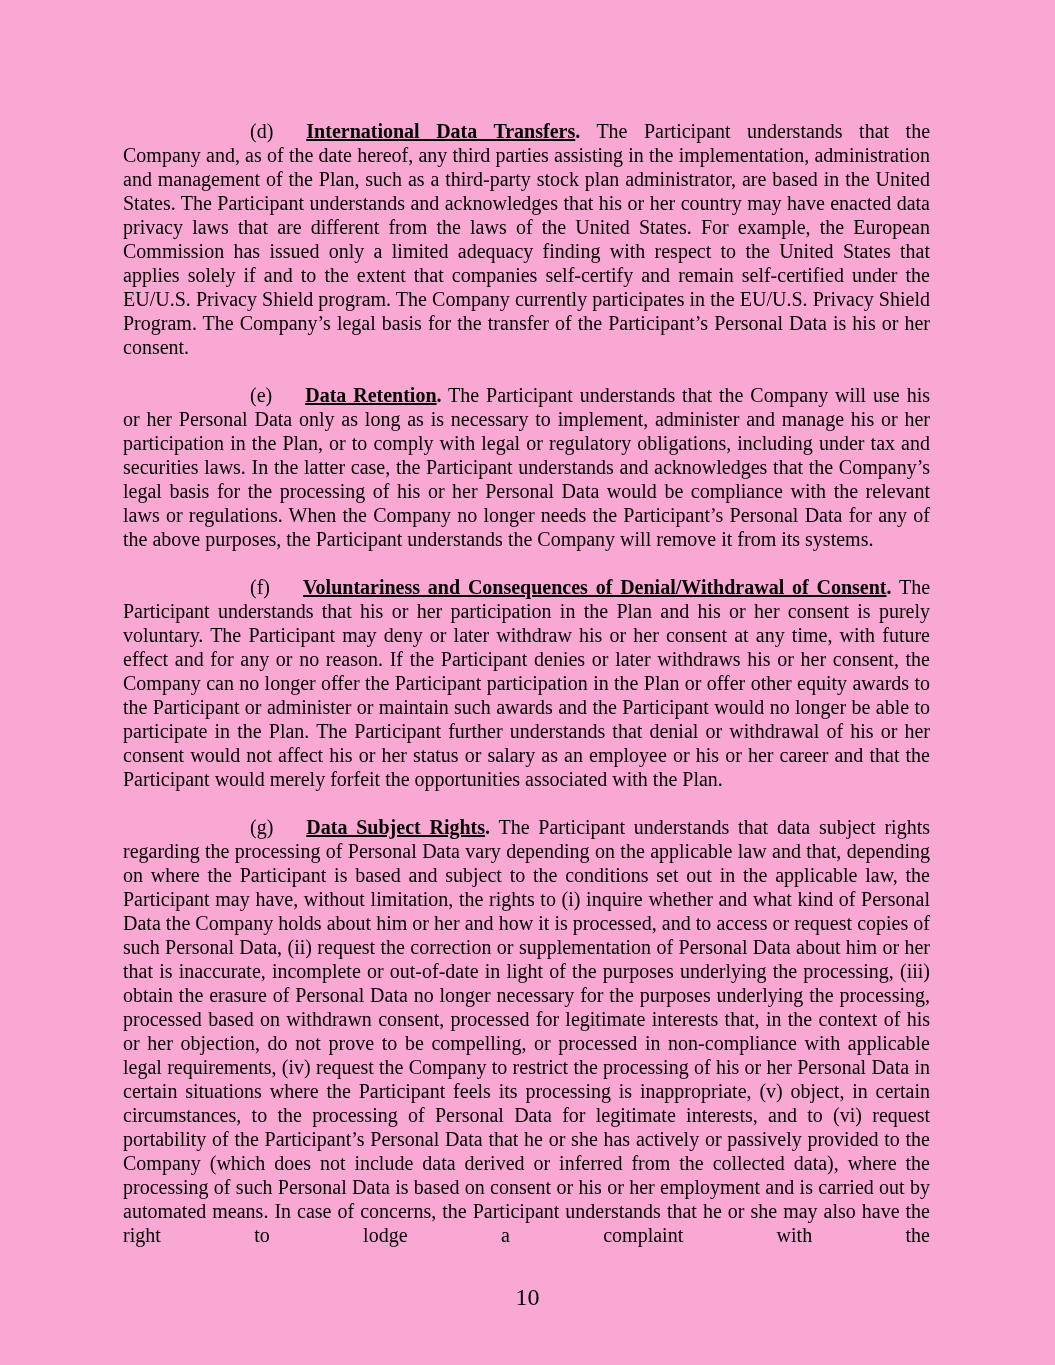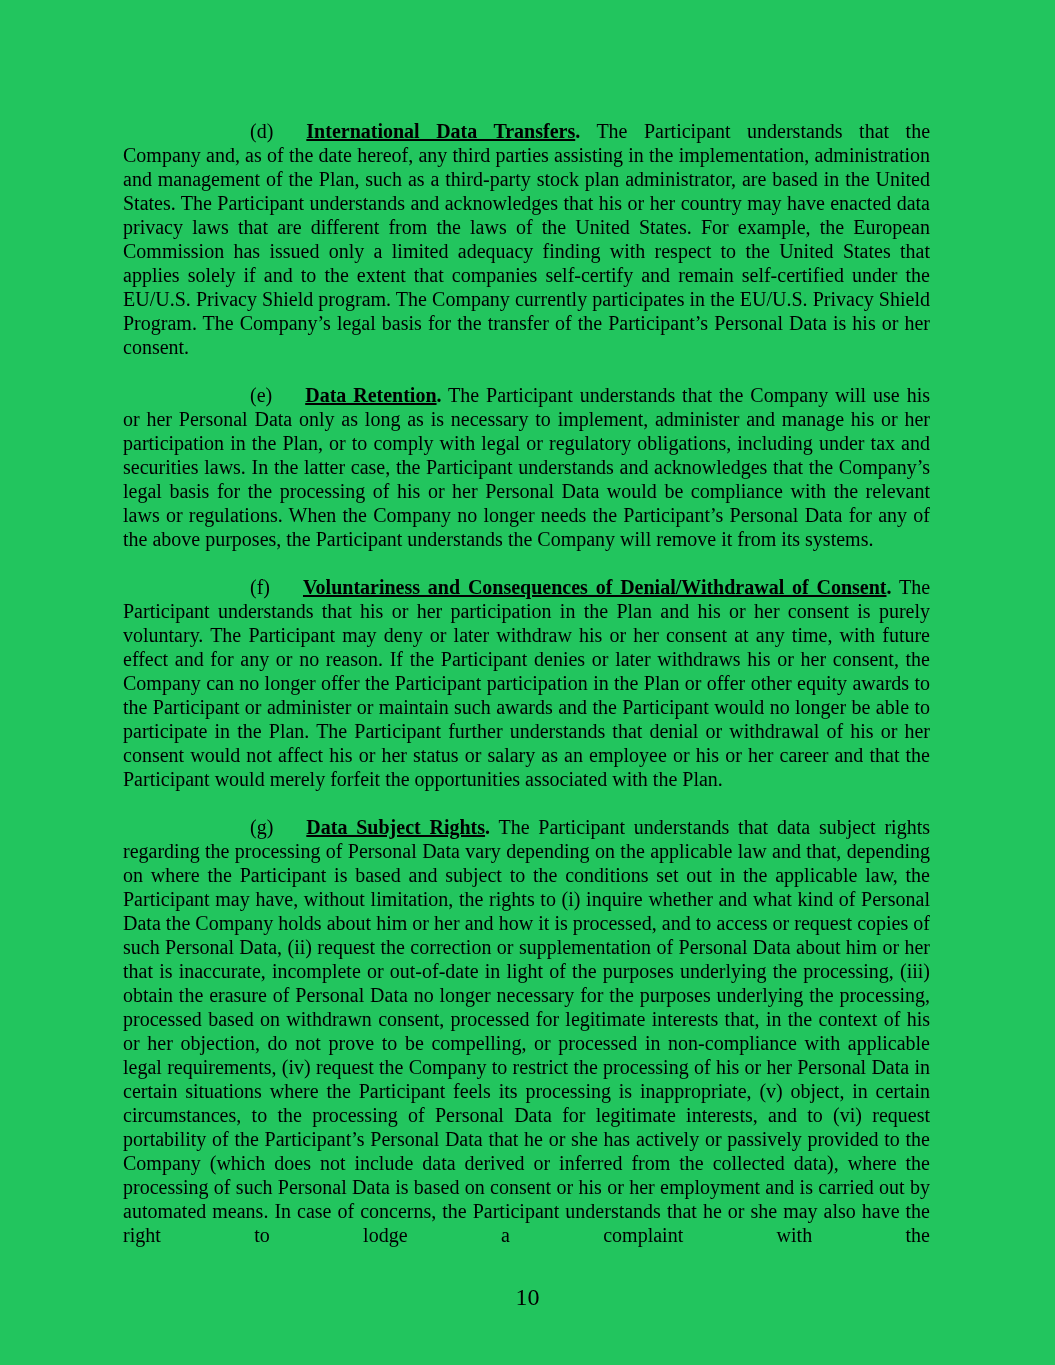--- a/index.html
+++ b/index.html
@@ -9,21 +9,21 @@
     background: #ffffff;
     position: relative;
     font-family: "Liberation Serif", serif;
     color: #000000;
     overflow: hidden;
   }
   .page {
     position: absolute;
     left: 0; top: 0;
     width: 1055px; height: 1365px;
-    background: #22c55e;
+    background: #f9a8d4;
   }
   .content {
     position: absolute;
     left: 123px;
     top: 119px;
     width: 807px;
     text-align: justify;
     font-size: 20px;
     line-height: 24px;
   }

